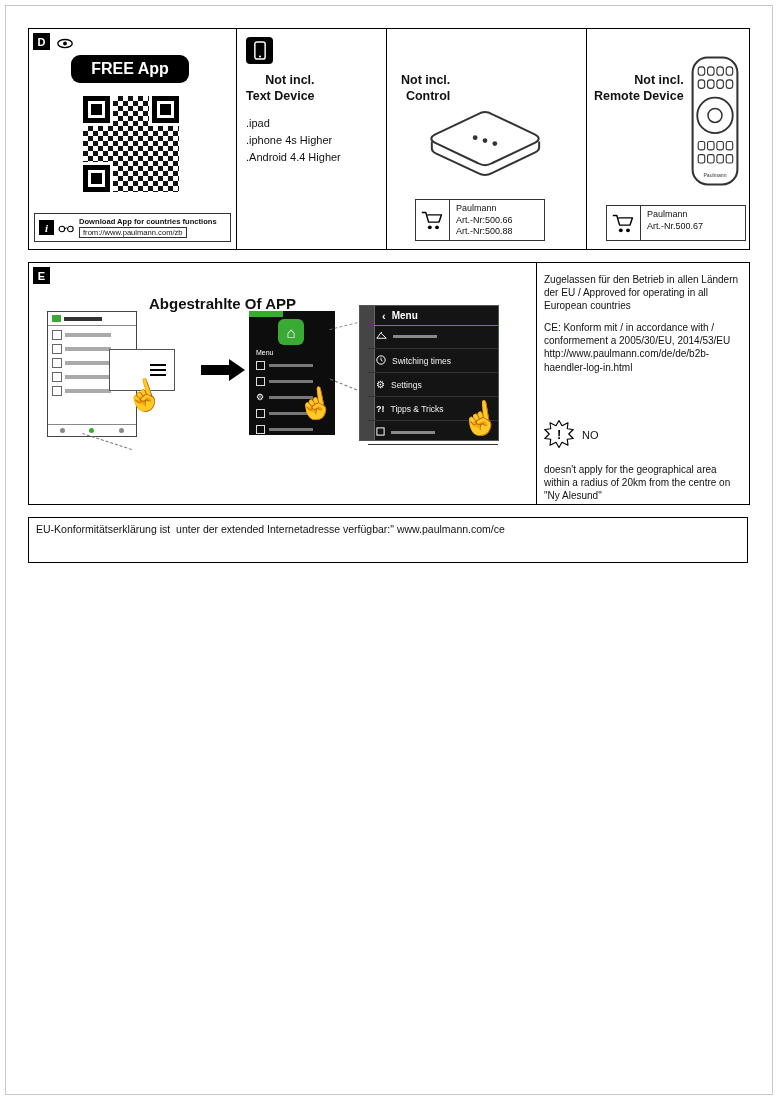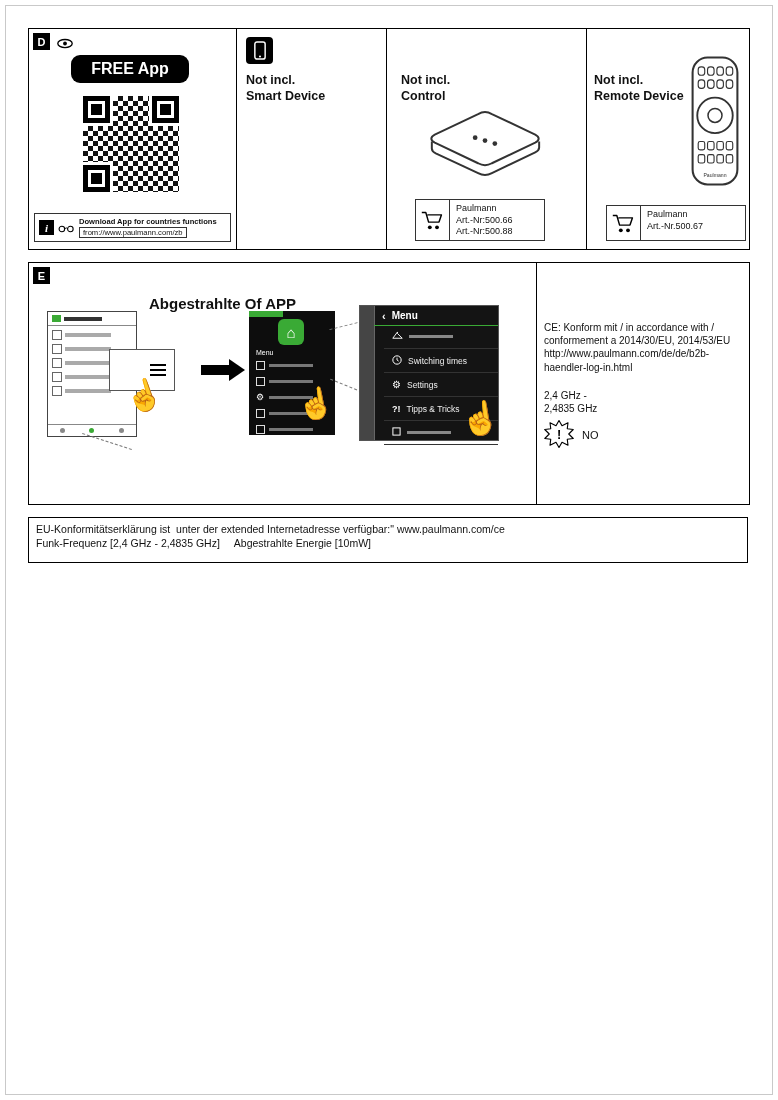--- a/index.html
+++ b/index.html
@@ -4,21 +4,21 @@
 <style>
   html,body { margin:0; padding:0; background:#fff; }
   .sheet { position:relative; width:778px; height:1100px; background:#fff; overflow:hidden;
            font-family:"Liberation Sans", sans-serif; color:#111; }
   .edge { position:absolute; inset:5px; border:1px solid #c9c9c9; pointer-events:none; }
   .abs { position:absolute; }
   .panel { border:1.5px solid #000; background:#fff; }
   .vdiv { position:absolute; top:0; bottom:0; width:0; border-left:1.5px solid #000; }
   .tag { position:absolute; left:4px; top:4px; width:17px; height:17px; background:#000; color:#fff;
          font-weight:bold; font-size:11px; display:flex; align-items:center; justify-content:center; }
-  .title2 { font-size:12.5px; font-weight:bold; line-height:1.25; }
+  .title2 { font-size:12.5px; font-weight:bold; line-height:1.25;text-align:right; }
   .pre { white-space:pre-wrap; }
 
   
   .badge { position:absolute; left:42px; top:26px; width:118px; height:28px; background:#000; color:#fff;
            border-radius:9px; display:flex; align-items:center; justify-content:center;
            font-size:16px; font-weight:bold; }
 
   
   .qr { position:absolute; left:47px; top:60px; width:110px; height:110px; background:#fff; }
   .qr-grid { position:absolute; inset:7px; background-image:repeating-conic-gradient(#111 0% 25%, #fff 0% 50%);
@@ -84,21 +84,21 @@
   .s2gear { color:#fff; font-size:9px; line-height:1; flex:0 0 9px; }
   .s2bar { width:44px; height:3px; background:#777; }
 
   .dash { position:absolute; border-top:1.3px dashed #777; }
 
   .screen3 { position:absolute; left:330px; top:42px; width:138px; height:134px; background:#141414; border:1px solid #555; }
   .s3strip { position:absolute; left:0; top:0; bottom:0; width:14px; background:#454545; border-right:1px solid #666; }
   .s3head { position:absolute; left:14px; right:0; top:0; height:19px; border-bottom:1px solid #3aaa35;
             display:flex; align-items:center; color:#fff; font-size:10px; font-weight:bold; gap:6px; padding:0 8px; }
   .s3back { font-size:11px; font-weight:bold; }
-  .s3rows { position:absolute; left:24px; right:0; top:19px; }
+  .s3rows { position:absolute; left:8px; right:0; top:19px; }
   .s3row { height:23px; display:flex; align-items:center; gap:6px; padding:0 8px; border-bottom:1px solid #333;
            color:#eee; font-size:8.5px; }
   .s3bar { width:44px; height:3px; background:#888; }
   .s3gear { color:#fff; font-size:10px; line-height:1; }
   .s3qx { color:#fff; font-size:9px; font-weight:bold; }
 
   .legal-p { position:absolute; left:515px; width:196px; font-size:10px; line-height:1.32; }
   .warnrow { display:flex; align-items:center; gap:8px; }
   .no-label { font-size:11px; }
 
@@ -148,21 +148,26 @@
     </div>
 
     <div class="phone-tile">
       <svg viewBox="0 0 14 22" width="12" height="19">
           <rect x="1" y="1" width="12" height="20" rx="2.5" fill="none" stroke="#fff" stroke-width="1.7"></rect>
           <circle cx="7" cy="18" r="1.2" fill="#fff"></circle>
         </svg>
     </div>
     <div class="abs title2" style="left:217px; top:44px;">
       <div>Not incl.</div>
-      <div>Smart Device</div>
+      <div>Text Device</div>
+    </div>
+    <div class="abs" style="left:217px; top:86px; font-size:11px; line-height:1.55;">
+      <div>.ipad</div>
+      <div>.iphone 4s Higher</div>
+      <div>.Android 4.4 Higher</div>
     </div>
 
     <div class="abs title2" style="left:372px; top:44px;">
       <div>Not incl.</div>
       <div>Control</div>
     </div>
     <span class="abs" style="left:392px; top:78px;">
       <svg viewBox="0 0 130 82" width="128" height="81">
         <path d="M58 7 q7 -4 14 0 l44 21 q7 4 0 8 l-44 21 q-7 4 -14 0 L14 36 q-7 -4 0 -8 Z" fill="#fff" stroke="#333" stroke-width="2" stroke-linejoin="round"></path>
         <path d="M11 35 v7 q0 3 4 5 l43 20 q7 4 14 0 l44 -21 q4 -2 4 -5 v-6" fill="none" stroke="#333" stroke-width="2"></path>
@@ -345,33 +350,30 @@
         <div class="s3row">
           <span><svg viewBox="0 0 10 10" width="9" height="9">
                 <rect x="1" y="1" width="8" height="8" fill="none" stroke="#fff" stroke-width="1.1"></rect>
               </svg></span>
           <div class="s3bar"></div>
         </div>
       </div>
     </div>
     <span class="hand" style="left:432px; top:140px; font-size:32px; transform:rotate(-8deg);">☝</span>
 
-    <div class="legal-p" style="top:58px; word-break:break-word;">CE: Konform mit / in accordance with / conformement a 2014/30/EU, 2014/53/EU http://www.paulmann.com/de/de/b2b-haendler-log-in.html</div>
-    <div class="legal-p" style="top:126px;">
-      <div>2,4 GHz -</div>
-      <div>2,4835 GHz</div>
-    </div>
+    <div class="legal-p" style="top:10px;">Zugelassen für den Betrieb in allen Ländern der EU / Approved for operating in all European countries</div>
+    <div class="legal-p" style="top:58px; word-break:break-word;">CE: Konform mit / in accordance with / conformement a 2005/30/EU, 2014/53/EU http://www.paulmann.com/de/de/b2b-haendler-log-in.html</div>
     <div class="legal-p warnrow" style="top:156px;">
       <span>
         <svg viewBox="0 0 40 40" width="30" height="30">
           <polygon points="20,2 24,9 32,5 31,13 39,14 33,20 39,26 31,27 32,35 24,31 20,38 16,31 8,35 9,27 1,26 7,20 1,14 9,13 8,5 16,9" fill="#fff" stroke="#000" stroke-width="1.5" stroke-linejoin="round"></polygon>
           <text x="20" y="27" text-anchor="middle" font-size="17" font-weight="bold" fill="#000">!</text>
         </svg>
       </span>
       <span class="no-label">NO</span>
     </div>
+    <div class="legal-p" style="top:200px;">doesn't apply for the geographical area within a radius of 20km from the centre on "Ny Alesund"</div>
   </div>
 
   <div class="footerbox">
     <div class="pre">EU-Konformitätserklärung ist  unter der extended Internetadresse verfügbar:" www.paulmann.com/ce</div>
-    <div class="pre">Funk-Frequenz [2,4 GHz - 2,4835 GHz]     Abgestrahlte Energie [10mW]</div>
   </div>
 </div>
 
 </body></html>

